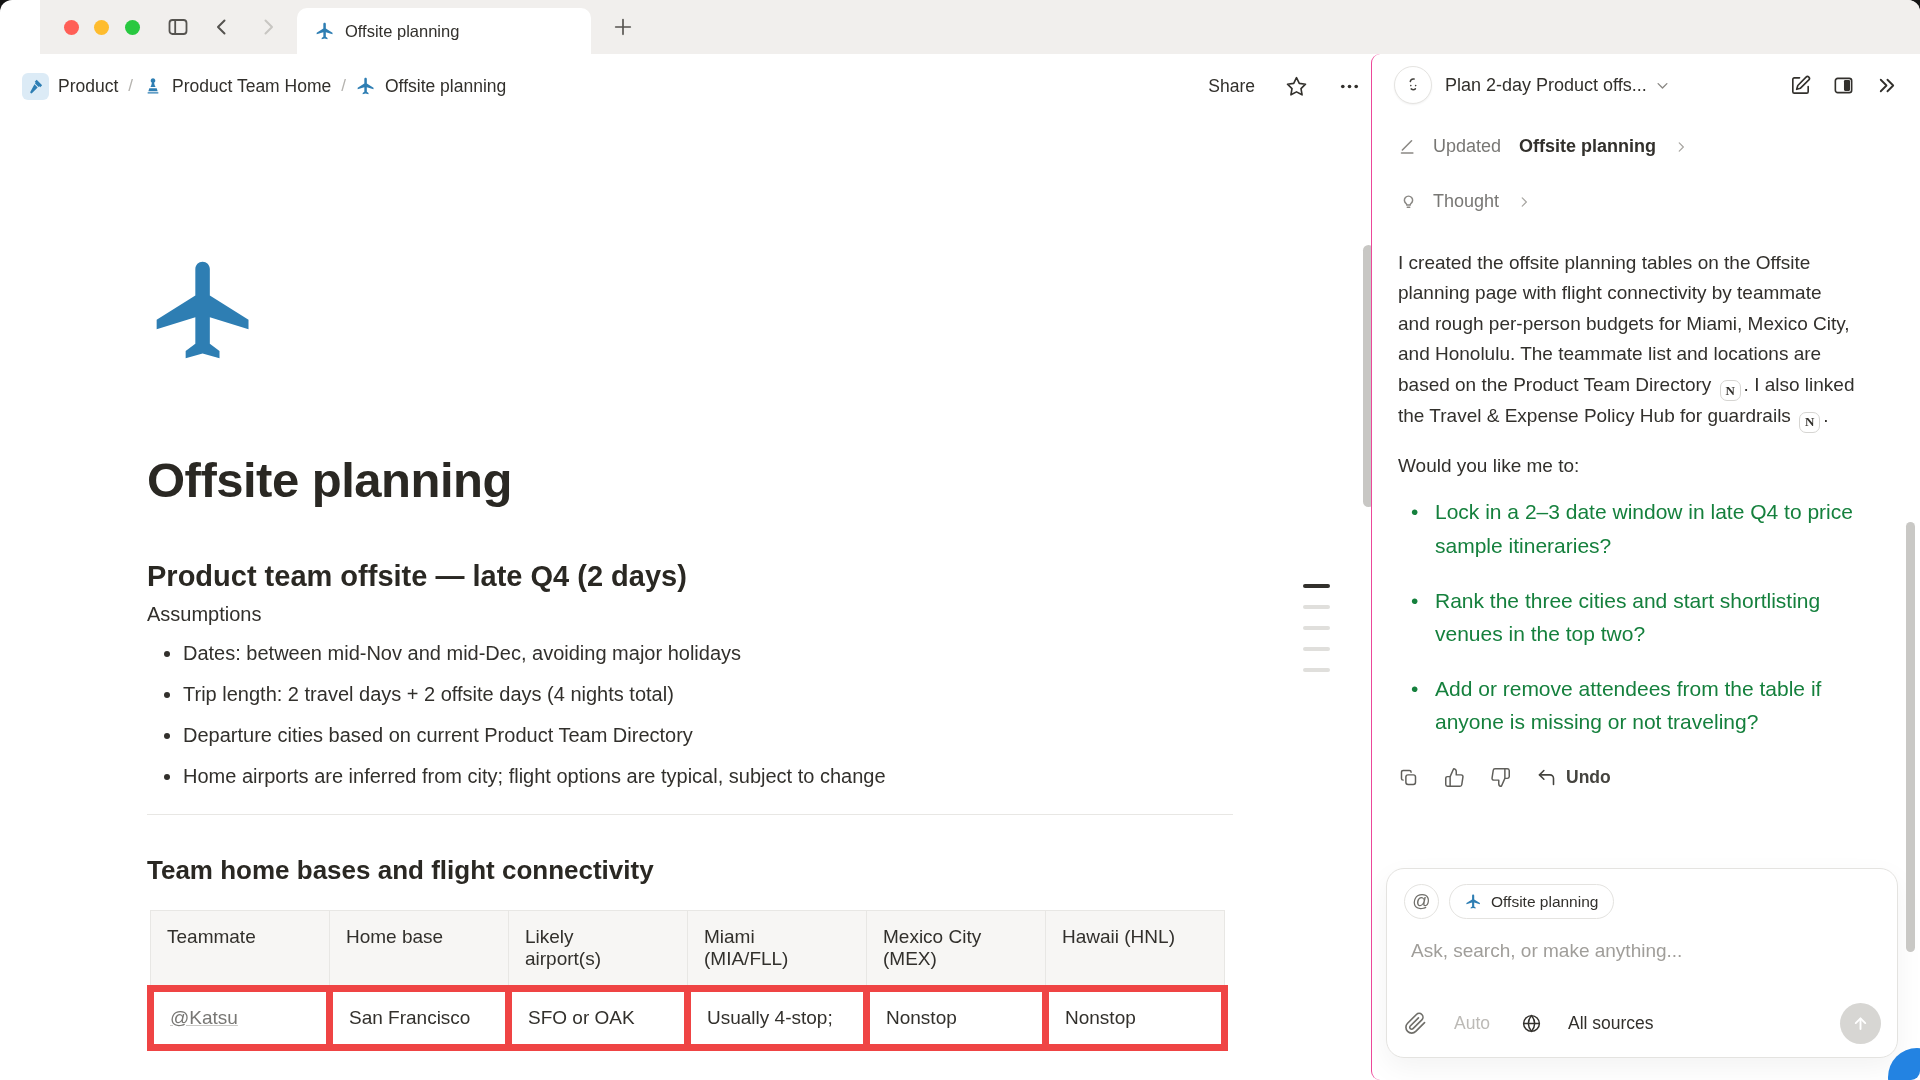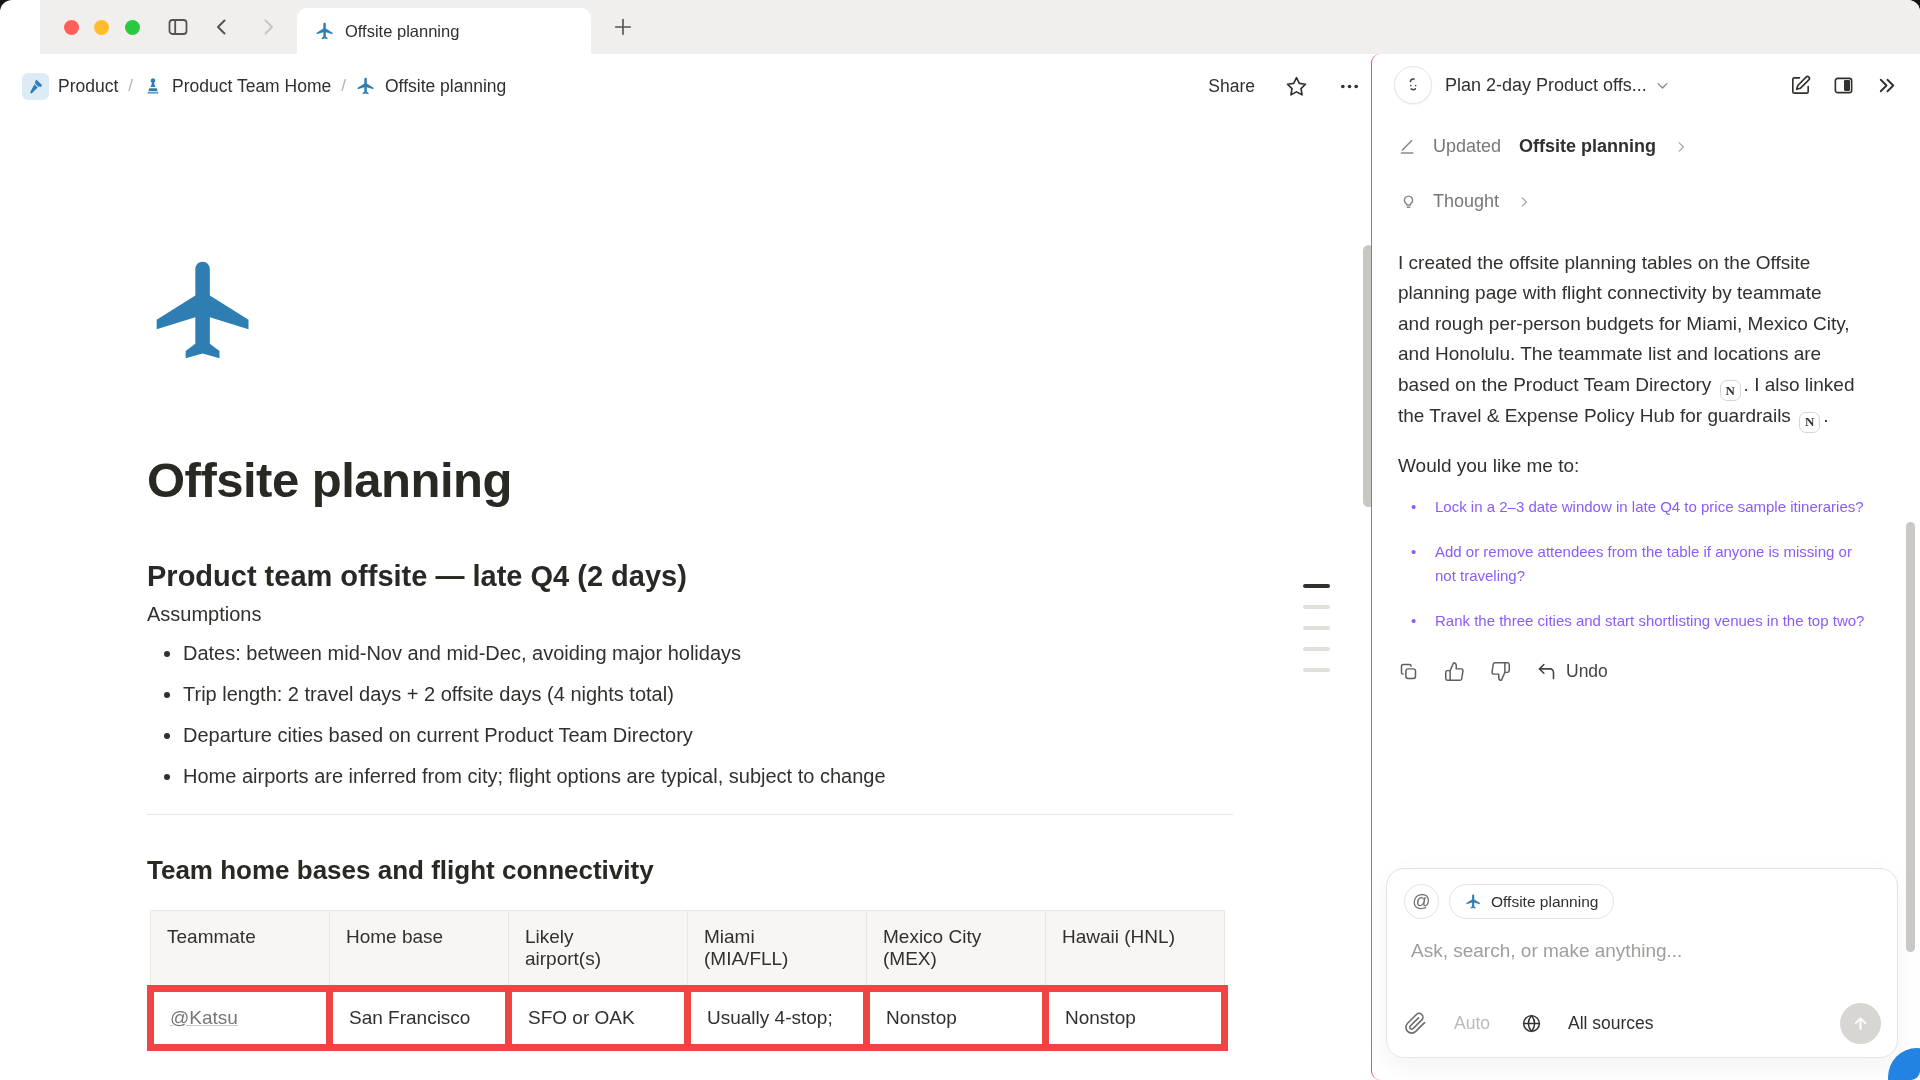--- a/index.html
+++ b/index.html
@@ -87,25 +87,25 @@
   .step-target { font-size:18px; font-weight:600; color:#32302c; margin-left:4px; }
   .step-chev { width:14px; height:14px; color:#a8a6a2; margin-left:4px; }
   .step-chev svg { width:100%; height:100%; }
 
   .ai-message { margin-top:36px; width:458px; font-size:19px; line-height:1.6; color:#32302c; }
   .nbadge { display:inline-flex; width:21px; height:21px; border:1px solid #d6d5d2; border-radius:7px;
     align-items:center; justify-content:center; font-family:"Liberation Serif",serif; font-weight:700;
     font-size:13px; color:#32302c; vertical-align:-4px; margin:0 3px; }
   .ai-question { margin-top:22px; font-size:19px; color:#32302c; }
   ul.suggestions { margin-top:18px; list-style:none; width:470px; }
-  ul.suggestions li { position:relative; padding-left:37px; margin-bottom:21px; font-size:15px;
-    line-height:1.6; color:#8b5cf6; }
+  ul.suggestions li { position:relative; padding-left:37px; margin-bottom:21px; font-size:21px;
+    line-height:1.6; color:#15803d; }
   ul.suggestions li::before { content:"•"; position:absolute; left:13px; top:0; }
 
-  .actions { margin-top:28px; display:flex; align-items:flex-end; gap:25px; color:#5f5e5a; }
+  .actions { margin-top:28px; display:flex; align-items:flex-end; gap:25px; color:#5f5e5a;font-weight:bold; }
   .act-ic { width:21px; height:21px; }
   .act-ic svg { width:100%; height:100%; }
   .undo-group { display:flex; align-items:center; gap:9px; color:#45443f; }
   .undo-label { font-size:17.5px; }
 
   .composer { position:absolute; left:14px; right:22px; bottom:22px; height:190px; background:#fff;
     border:1px solid #e4e3e0; border-radius:18px; box-shadow:0 10px 28px rgba(15,15,15,.05); padding:15px 17px; }
   .composer-row1 { display:flex; align-items:center; gap:10px; }
   .at-btn { width:35px; height:35px; border-radius:50%; border:1px solid #e4e3e0; display:flex;
     align-items:center; justify-content:center; font-size:18px; color:#6f6e69; }
@@ -341,22 +341,22 @@
               <polyline points="9,5 16,12 9,19"></polyline>
             </svg>
         </span>
       </div>
 
       <p class="ai-message"><span>I created the offsite planning tables on the Offsite planning page with flight connectivity by teammate and rough per-person budgets for Miami, Mexico City, and Honolulu. The teammate list and locations are based on the Product Team Directory </span><span class="nbadge">N</span><span>. I also linked the Travel &amp; Expense Policy Hub for guardrails </span><span class="nbadge">N</span><span>.</span></p>
 
       <p class="ai-question">Would you like me to:</p>
       <ul class="suggestions">
         <li>Lock in a 2–3 date window in late Q4 to price sample itineraries?</li>
+        <li>Rank the three cities and start shortlisting venues in the top two?</li>
         <li>Add or remove attendees from the table if anyone is missing or not traveling?</li>
-        <li>Rank the three cities and start shortlisting venues in the top two?</li>
       </ul>
 
       <div class="actions">
         <span class="act-ic">
           <svg viewBox="0 0 24 24" fill="none" stroke="currentColor" stroke-width="1.7" stroke-linejoin="round">
               <rect x="9" y="9" width="11" height="11" rx="2.5"></rect>
               <path d="M6.5 15H6a2 2 0 0 1-2-2V6a2 2 0 0 1 2-2h7a2 2 0 0 1 2 2v.5"></path>
             </svg>
         </span>
         <span class="act-ic">

